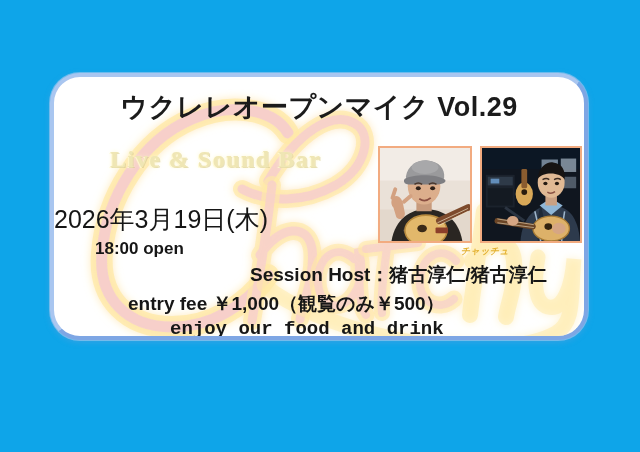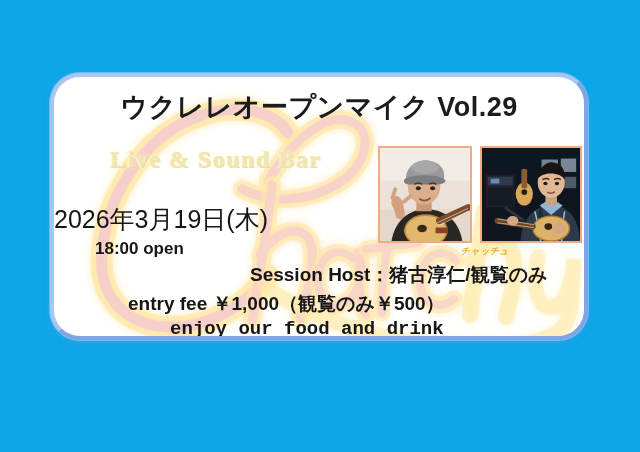--- a/index.html
+++ b/index.html
@@ -245,21 +245,21 @@
 
       <div class="flyer-title">ウクレレオープンマイク Vol.29</div>
 
       <div class="brand-line">Live &amp; Sound Bar</div>
 
       <div class="date-line">2026年3月19日(木)</div>
 
       <div class="time-open">18:00 open</div>
 
 
-      <div class="session-host">Session Host：猪古淳仁/観覧のみ</div>
+      <div class="session-host">Session Host：猪古淳仁/猪古淳仁</div>
 
       <div class="entry-fee">entry fee ￥1,000（観覧のみ￥500）</div>
 
       <div class="food-drink">enjoy our food and drink</div>
 
       <div class="photo photo-host-1">
         <svg viewBox="0 0 94 97" preserveAspectRatio="none" aria-hidden="true">
           <rect x="0" y="0" width="94" height="97" fill="#efe7e0"></rect>
           <rect x="0" y="0" width="94" height="34" fill="#f2ece6"></rect>
           <rect x="0" y="34" width="94" height="30" fill="#eae1d8"></rect>

